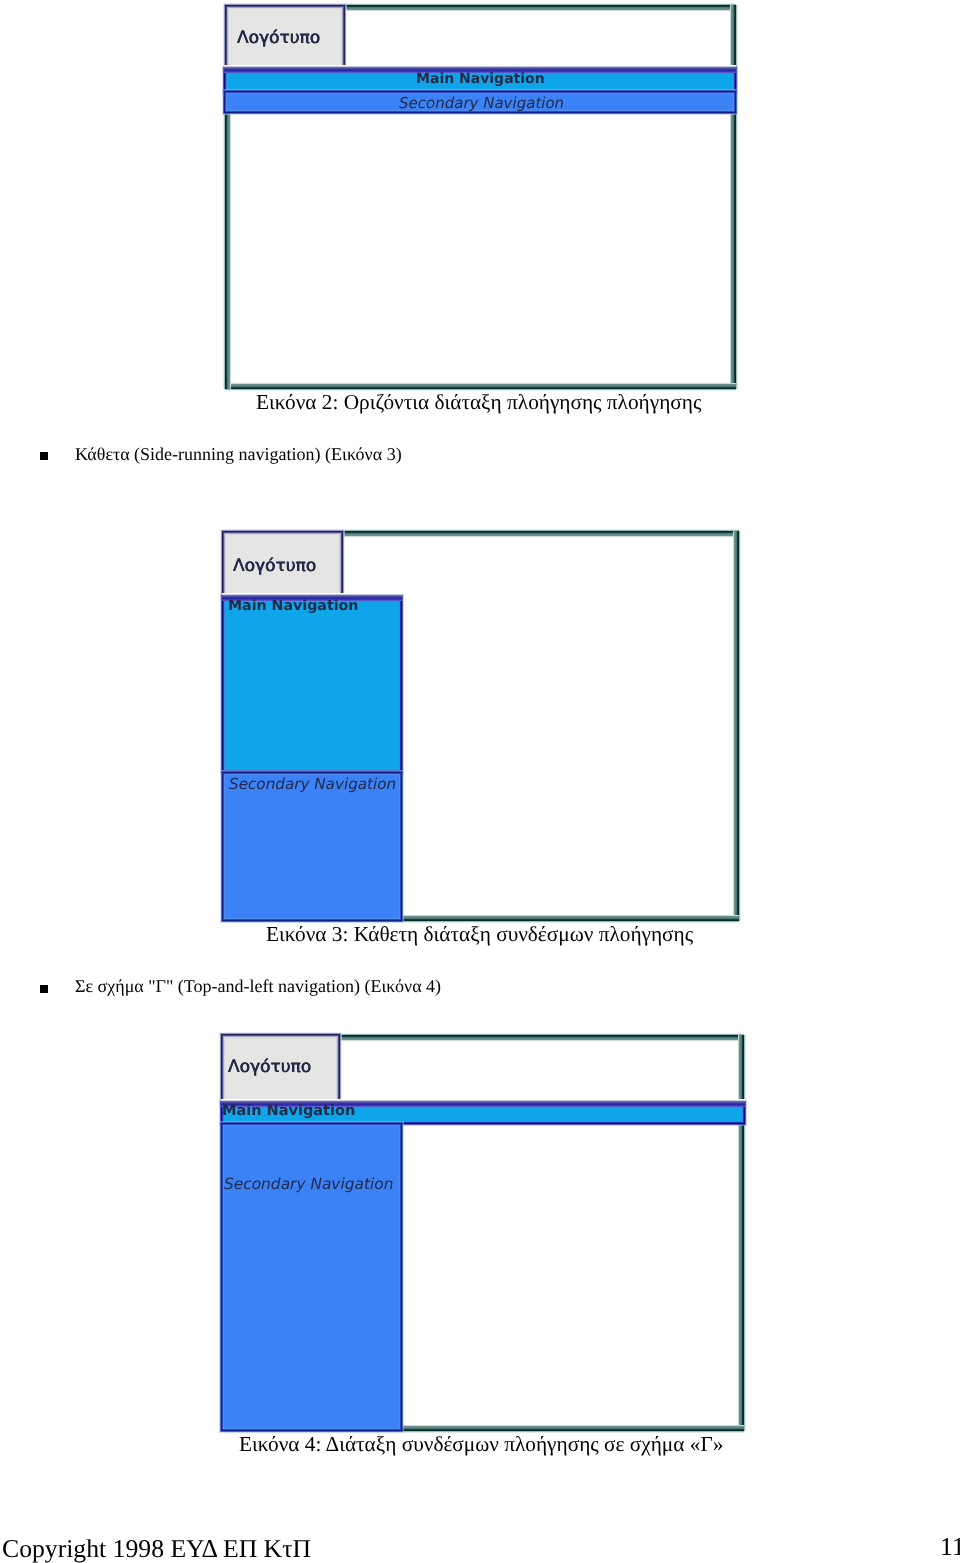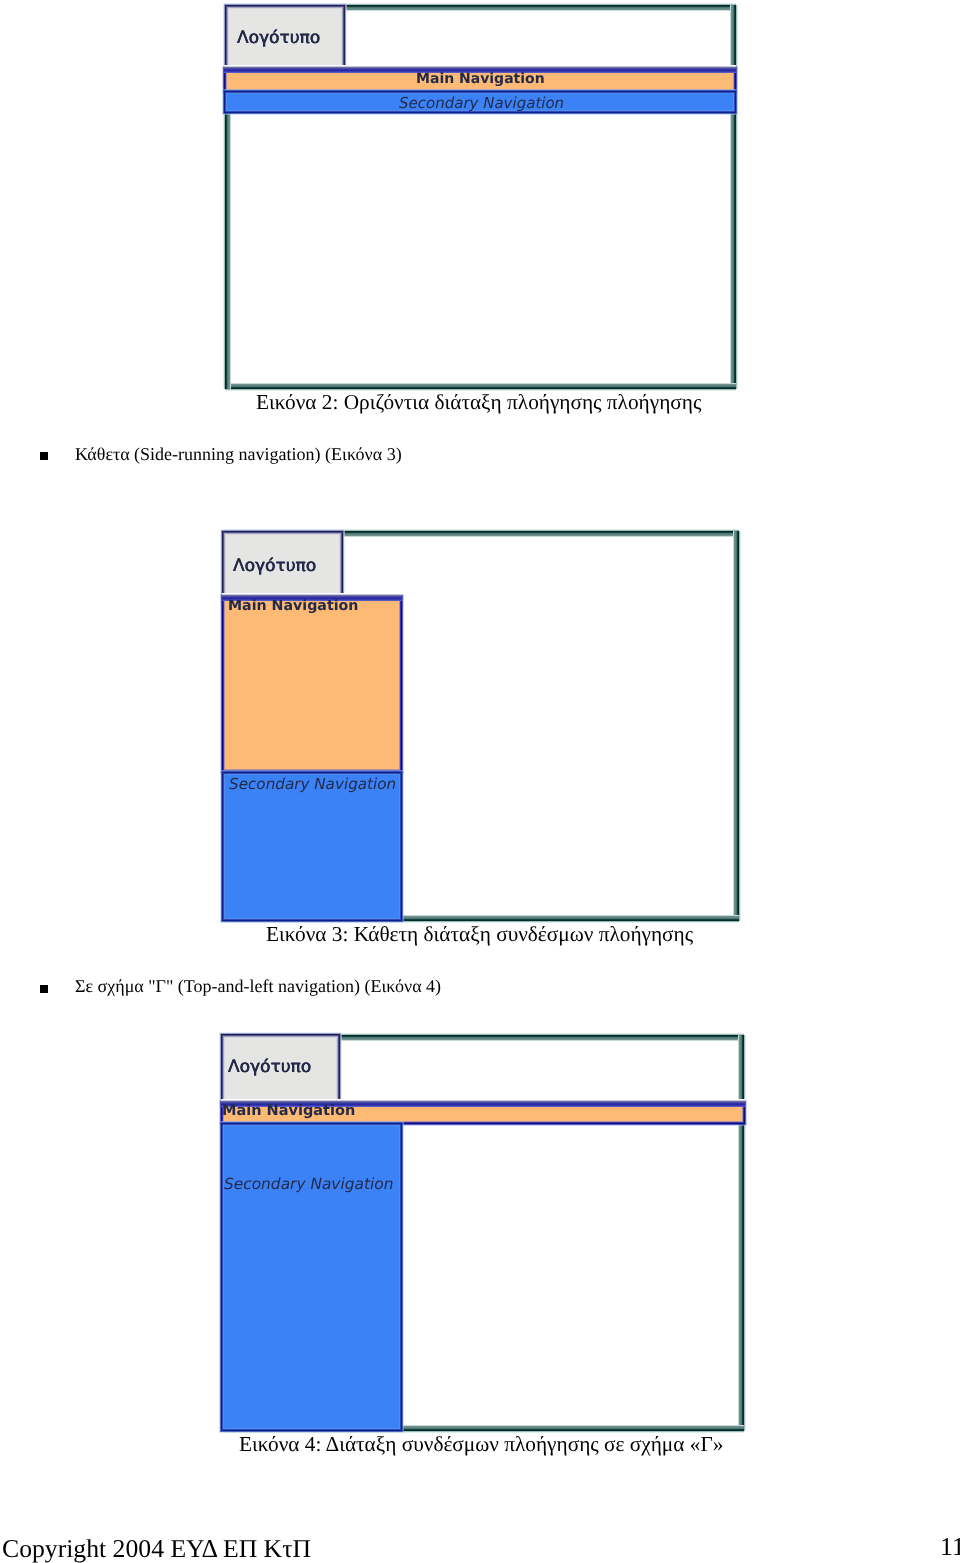--- a/index.html
+++ b/index.html
@@ -61,21 +61,21 @@
       rgb(200,218,216) 94.44%,
       rgba(255,255,255,1) 100%);}
   .logo{position:absolute;background:#e5e5e3;
         box-shadow: inset 0 0 0 1px #1f2059,
                     inset 0 0 0 2px rgba(63,64,128,.85),
                     inset 0 0 0 3px rgba(111,114,164,.5),
                     inset 0 0 0 4px rgba(182,185,213,.3),
                     0 0 0 1px rgba(130,136,181,.78),
                     0 0 0 2px rgba(218,222,245,.55);}
   .navbar{position:absolute;}
-  .mainnav{background:#fdba74;
+  .mainnav{background:#0ea5e9;
         box-shadow: inset 0 0 0 1px #0b0b82,
                     inset 0 0 0 2px rgba(42,42,170,.9),
                     inset 0 0 0 3px rgba(102,102,210,.5),
                     0 0 0 1px rgba(60,60,175,.8),
                     0 0 0 2px rgba(170,172,230,.5);}
   .secnav{background:#3b82f6;
         box-shadow: inset 0 0 0 1px #0d1d8e,
                     inset 0 0 0 2px rgba(40,66,180,.9),
                     inset 0 0 0 3px rgba(105,150,220,.5),
                     0 0 0 1px rgba(50,80,180,.8),
@@ -168,16 +168,16 @@
     <div class="navbar mainnav" style="left:221px;top:1102px;width:524px;height:22px;">
       <div class="tedge"></div>
       <span class="navtext" style="left:1px;top:1px;font-size:14.5px;font-weight:bold;">Main Navigation</span>
     </div>
     <div class="navbar secnav" style="left:221px;top:1123px;width:181px;height:308px;">
       <span class="navtext" style="left:3px;top:52px;font-size:15.4px;font-style:italic;">Secondary Navigation</span>
     </div>
   </div>
   <div class="caption" style="left:239px;top:1434px;">Εικόνα 4: Διάταξη συνδέσμων πλοήγησης σε σχήμα «Γ»</div>
 
-  <div class="footer" style="left:2px;top:1536px;">Copyright 2004 ΕΥΔ ΕΠ ΚτΠ</div>
+  <div class="footer" style="left:2px;top:1536px;">Copyright 1998 ΕΥΔ ΕΠ ΚτΠ</div>
   <div class="footer" style="left:940px;top:1534px;">11</div>
 
 </div>
 
 </body></html>

